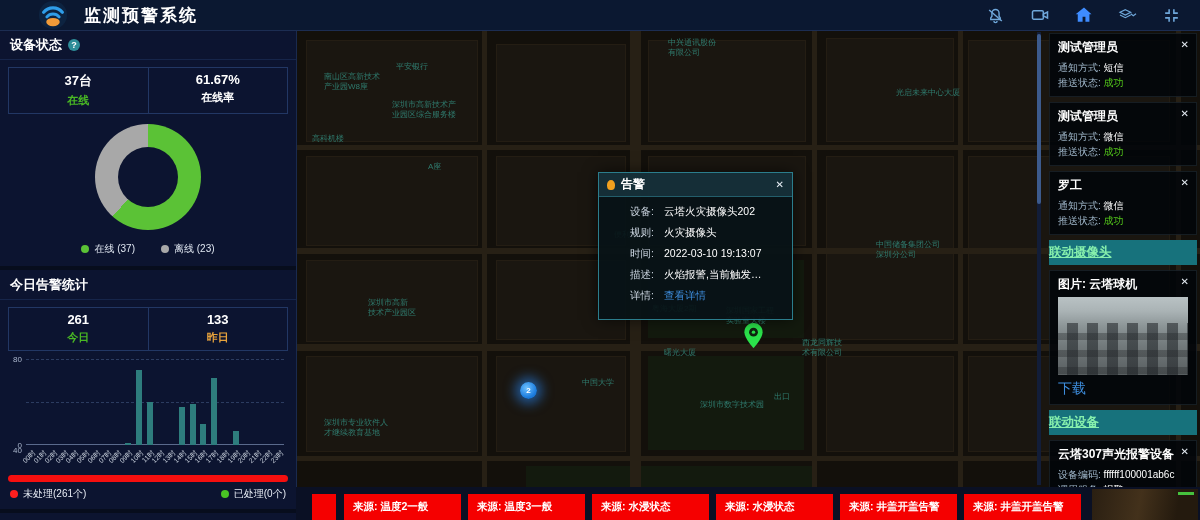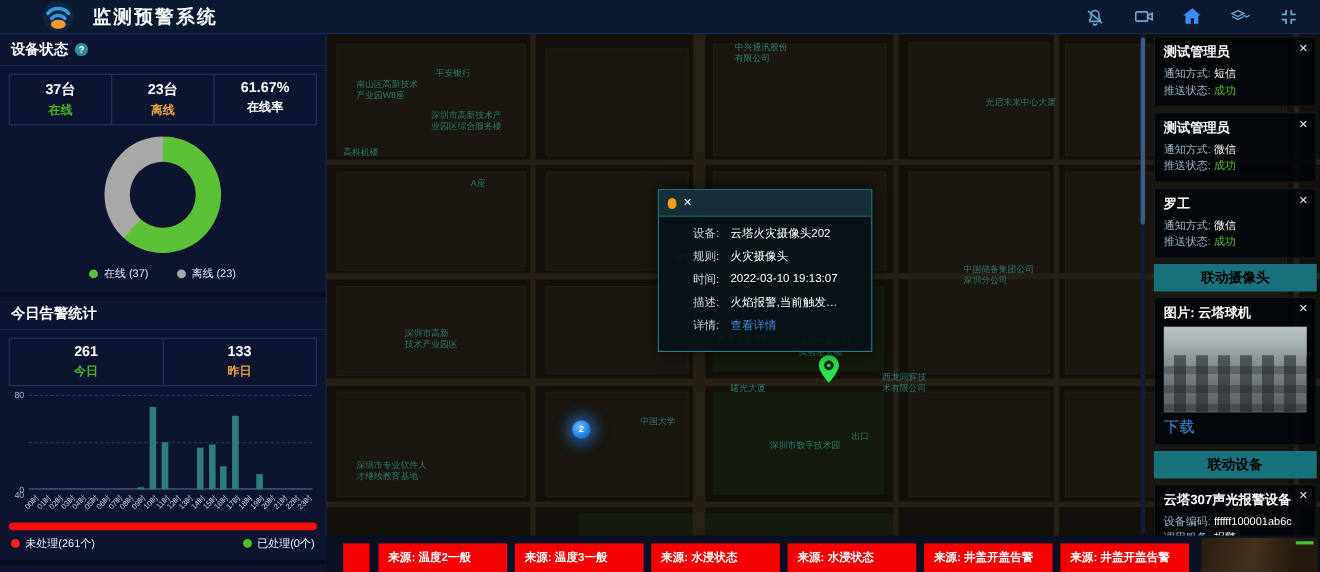--- a/index.html
+++ b/index.html
@@ -71,22 +71,22 @@
   .vscroll{position:absolute;left:1037px;top:32px;bottom:35px;width:4px;background:#121d38;z-index:18;}
   .vscroll .sthumb{position:absolute;top:2px;left:0;width:4px;height:170px;background:#3c5a8c;border-radius:2px;}
   
   .sidebar{position:absolute;right:0;top:30px;width:157px;bottom:33px;z-index:16;overflow:hidden;}
   .note-card{background:rgba(1,5,9,.86);border:1px solid rgba(120,150,170,.16);
     padding:5px 8px 6px;margin:0 3px 5px 6px;position:relative;}
   .note-title{font-size:12px;font-weight:bold;margin-bottom:4px;padding-right:12px;}
   .note-row{font-size:10px;line-height:15px;white-space:nowrap;}
   .note-row .lab{color:#9fb6c9;}
   .card-close{position:absolute;top:5px;right:7px;font-size:10px;color:#e6edf4;cursor:pointer;}
-  .section-header{background:#17727c;color:#000000;text-align:center;font-weight:bold;font-size:12.5px;
-    padding:4px 0;margin:0 3px 5px 6px;cursor:pointer;}
+  .section-header{background:#17727c;color:#86efac;text-align:left;font-weight:bold;font-size:12.5px;
+    padding:4px 0;margin:0 3px 5px 6px;cursor:pointer;text-decoration:underline;}
   .cam-img{height:78px;margin-top:4px;position:relative;overflow:hidden;
     background:linear-gradient(180deg,#b9c2c4 0,#aab3b5 18%,#8b9496 38%,#737a7c 62%,#585e60 100%);}
   .cam-img:after{content:"";position:absolute;left:0;right:0;top:26px;bottom:0;
     background:repeating-linear-gradient(90deg,rgba(25,28,30,0) 0 9px,rgba(30,34,38,.55) 9px 20px),
     repeating-linear-gradient(180deg,rgba(20,22,24,0) 0 10px,rgba(35,38,40,.35) 10px 17px);}
   .download{font-size:14px;color:#3e8ddd;margin-top:5px;cursor:pointer;display:inline-block;}
   
   .bottom{position:absolute;left:296px;right:0;bottom:0;height:33px;background:#0a1024;
     display:flex;align-items:flex-end;z-index:22;}
   .chip-stub{width:24px;height:26px;background:#f50000;margin:0 8px 0 16px;flex:none;}
@@ -164,20 +164,21 @@
       <path d="M12 1C6.5 1 2.5 5.2 2.5 10.5 2.5 17 12 27 12 27s9.5-10 9.5-16.5C21.5 5.2 17.5 1 12 1z" fill="#2be24b"></path>
       <circle cx="12" cy="10.5" r="4.6" fill="#0f2410"></circle>
       <circle cx="12" cy="10.5" r="1.8" fill="#2be24b"></circle>
     </svg>
   </div>
   <div class="cluster" style="left:224px;top:352px">2</div>
 
   <div class="popup">
     <div class="popup-head">
       <span class="bulb"></span>
+      <span class="popup-title">告警</span>
       <span class="close">✕</span>
     </div>
     <div class="popup-body">
       <div id="popup-fields">
           <div class="popup-row">
             <span class="lab">设备:</span>
             <span class="val">云塔火灾摄像头202</span>
           </div>
           <div class="popup-row">
             <span class="lab">规则:</span>
@@ -247,24 +248,20 @@
     <div class="panel-header">
       <span>设备状态</span>
       <span class="help">?</span>
     </div>
     <div class="stats-table" id="device-stats">
         <div class="stat-cell">
           <div class="stat-value">37台</div>
           <div class="stat-label" style="color: rgb(73, 184, 36);">在线</div>
         </div>
         <div class="stat-cell">
-          <div class="stat-value">23台</div>
-          <div class="stat-label" style="color: rgb(232, 163, 61);">离线</div>
-        </div>
-        <div class="stat-cell">
           <div class="stat-value">61.67%</div>
           <div class="stat-label" style="color: rgb(255, 255, 255);">在线率</div>
         </div>
       </div>
     <div class="donut" id="donut" style="background: conic-gradient(rgb(91, 194, 54) 0deg, rgb(91, 194, 54) 222deg, rgb(168, 168, 168) 222deg, rgb(168, 168, 168) 360deg);">
       <div class="donut-hole"></div>
     </div>
     <div class="chart-legend" id="donut-legend">
         <span class="leg-item">
           <span class="leg-dot" style="background: rgb(91, 194, 54);"></span>

